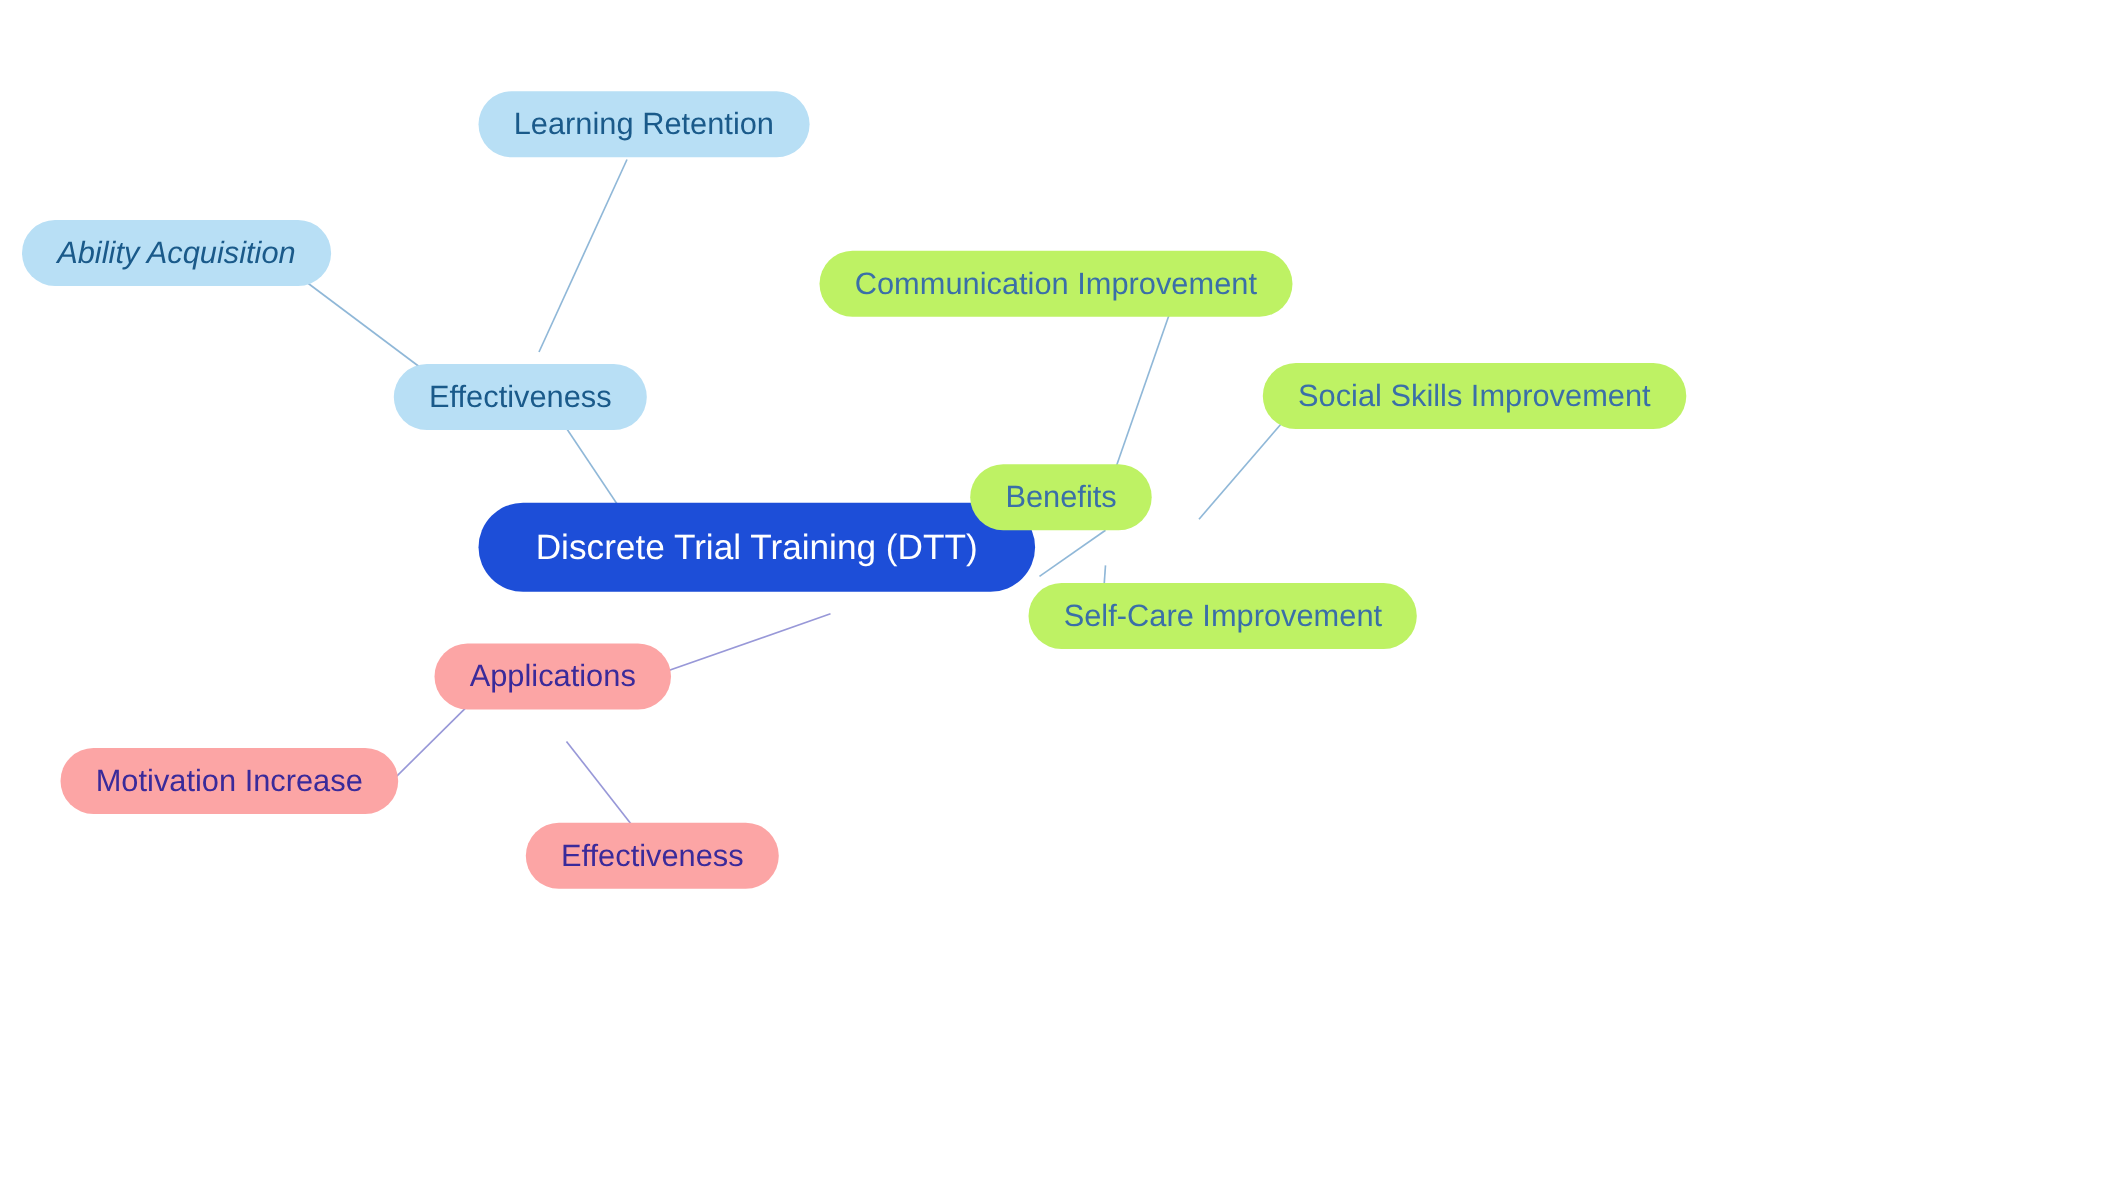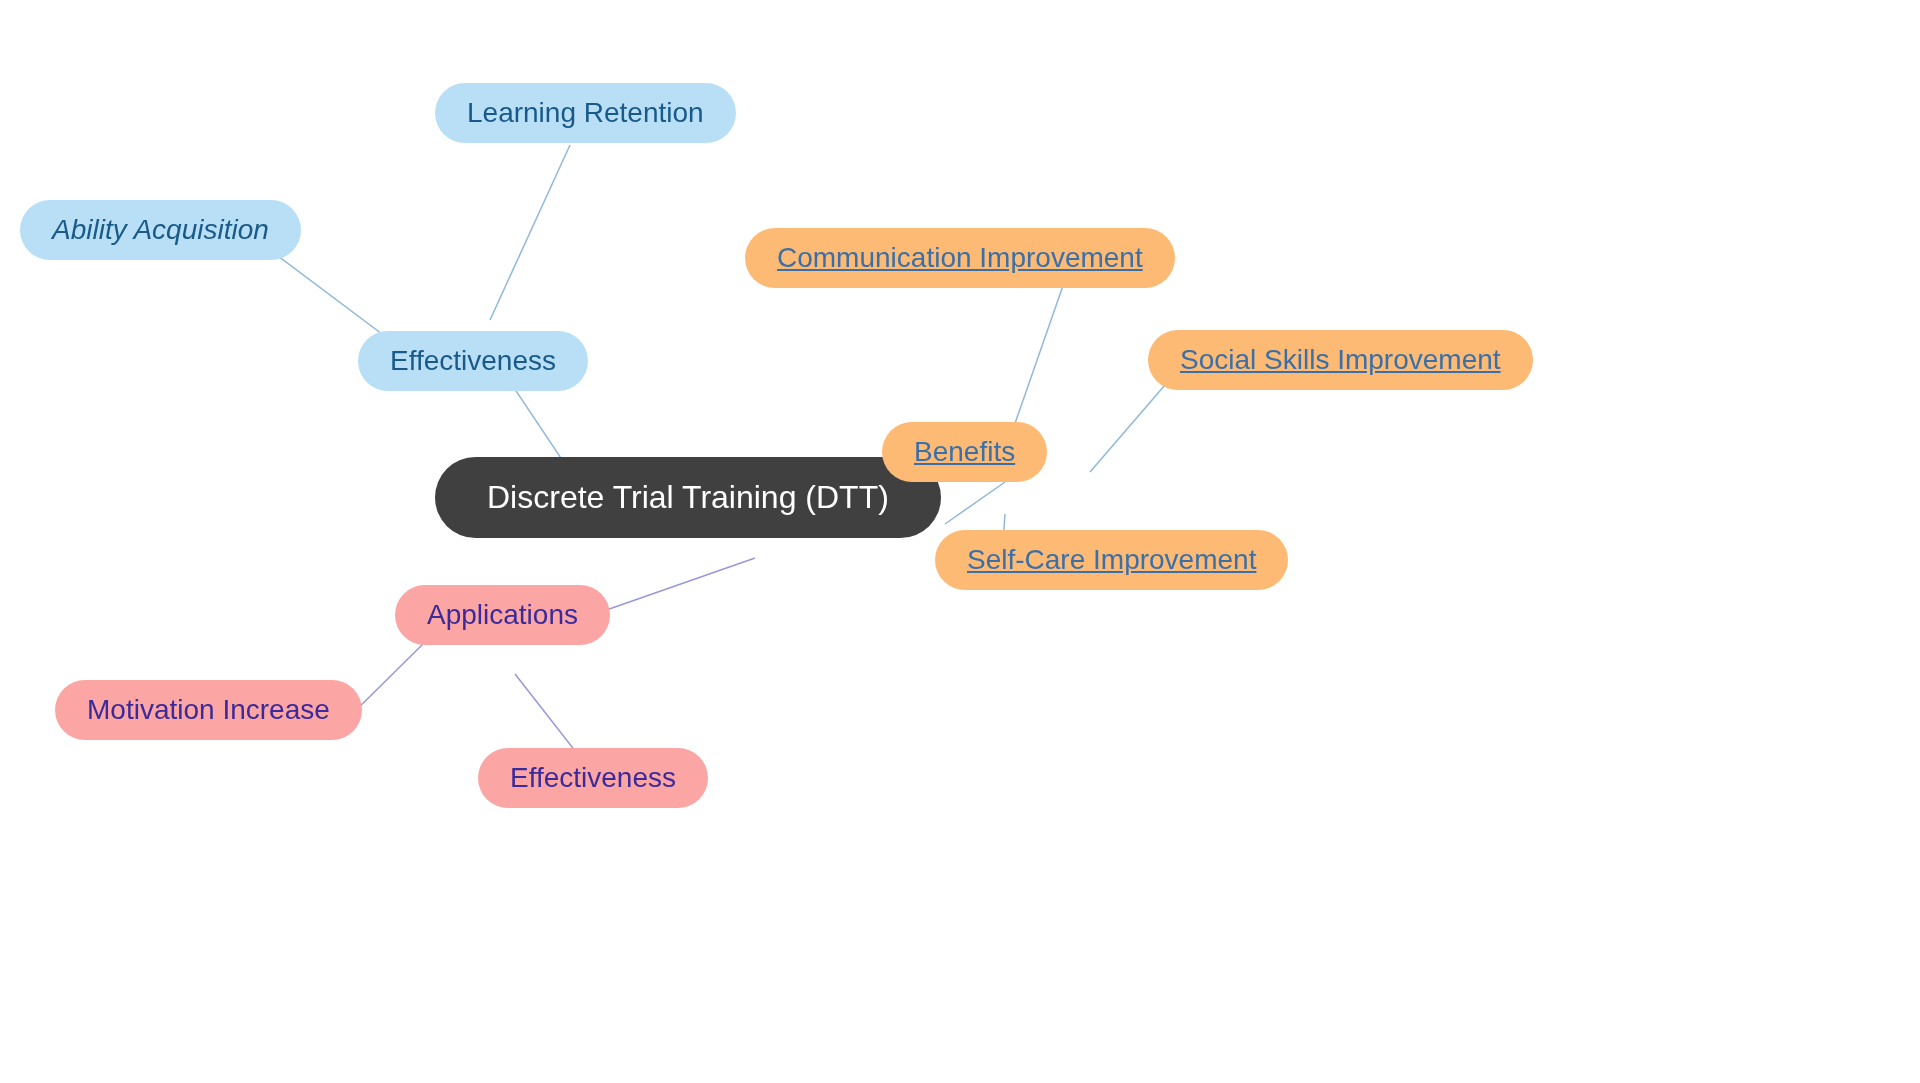--- a/index.html
+++ b/index.html
@@ -24,35 +24,34 @@
       display: flex;
       align-items: center;
       justify-content: center;
       text-align: center;
       font-size: 28px;
       font-weight: 400;
       padding: 14px 32px;
       white-space: nowrap;
     }
     .node-center {
-      background: #404040;
+      background: #1d4ed8;
       color: #ffffff;
       font-size: 32px;
       font-weight: 500;
       padding: 22px 52px;
       border-radius: 50px;
     }
     .node-blue {
       background: #b8dff5;
       color: #1a5a8a;
     }
     .node-blue-light {
-      background: #fdba74;
+      background: #bef264;
       color: #3a6fa8;
-      text-decoration: underline;
     }
     .node-purple {
       background: #fca5a5;
       color: #3a2a9a;
     }
   </style>
 </head>
 <body>
 
 <svg id="mindmap-lines" xmlns="http://www.w3.org/2000/svg">

